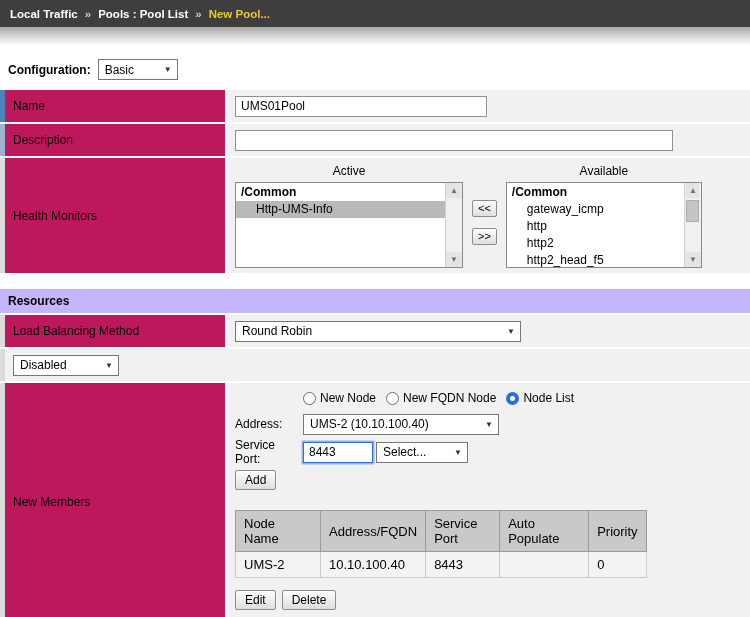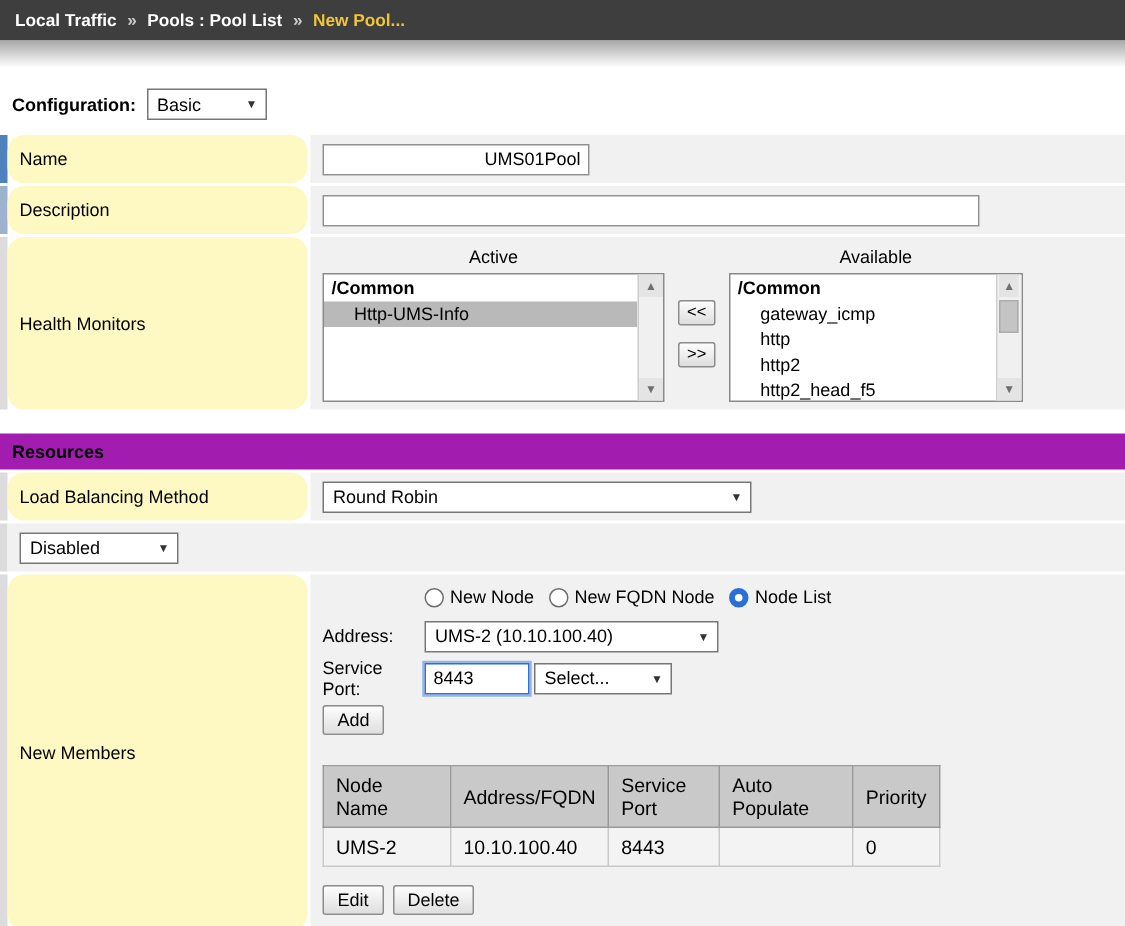--- a/index.html
+++ b/index.html
@@ -43,43 +43,42 @@
     white-space: nowrap;
   }
   .select .arrow { font-size: 8px; color: #333; }
 
   
   .frow { display: flex; margin-bottom: 2px; min-height: 32px; }
   .accent { width: 5px; flex: none; background: #dcdcdc; }
   .accent.req { background: #4f81bd; }
   .accent.opt { background: #9cb2cf; }
   .flabel {
-    width: 200px; flex: none;
-    background: #fef9c3;
+    width: 220px; flex: none;
+    background: #be185d;
     display: flex; align-items: center;
     padding-left: 8px;
     margin-right: 2px;
-    border-radius: 11px;
   }
   .fcontent {
     flex: 1;
     background: #f1f1f1;
     display: flex; align-items: center;
     padding: 5px 8px;
   }
   .fcontent.col { flex-direction: column; align-items: flex-start; justify-content: flex-start; }
 
   .text-input {
     font-family: inherit; font-size: 12px;
     border: 1px solid #919191;
     background: #fff;
     height: 21px;
     padding: 1px 5px;
   }
-  .name-input { width: 178px; text-align: right; }
+  .name-input { width: 252px; }
   .desc-input { width: 438px; }
   .port-input {
     width: 70px;
     border: 1px solid #2f6fd6;
     box-shadow: 0 0 0 1.5px rgba(72,132,221,.55);
     outline: none;
   }
 
   
   .hm-wrap { display: flex; align-items: flex-start; }
@@ -125,21 +124,21 @@
     border: 1px solid #8c8c8c;
     border-radius: 2px;
     padding: 2px 9px;
     cursor: pointer;
     color: #000;
   }
   .btn.small { padding: 1px 5px; font-size: 11px; line-height: 13px; }
 
   
   .section-header {
-    background: #a21caf;
+    background: #c4b5fd;
     font-weight: bold;
     padding: 5px 8px;
     margin: 16px 0 2px 0;
   }
 
   
   .nm-content { gap: 4px; padding-bottom: 10px; }
   .radio-row { display: flex; align-items: center; gap: 10px; margin-left: 68px; height: 20px; }
   .radio { display: inline-flex; align-items: center; gap: 4px; cursor: pointer; }
   .rb {

